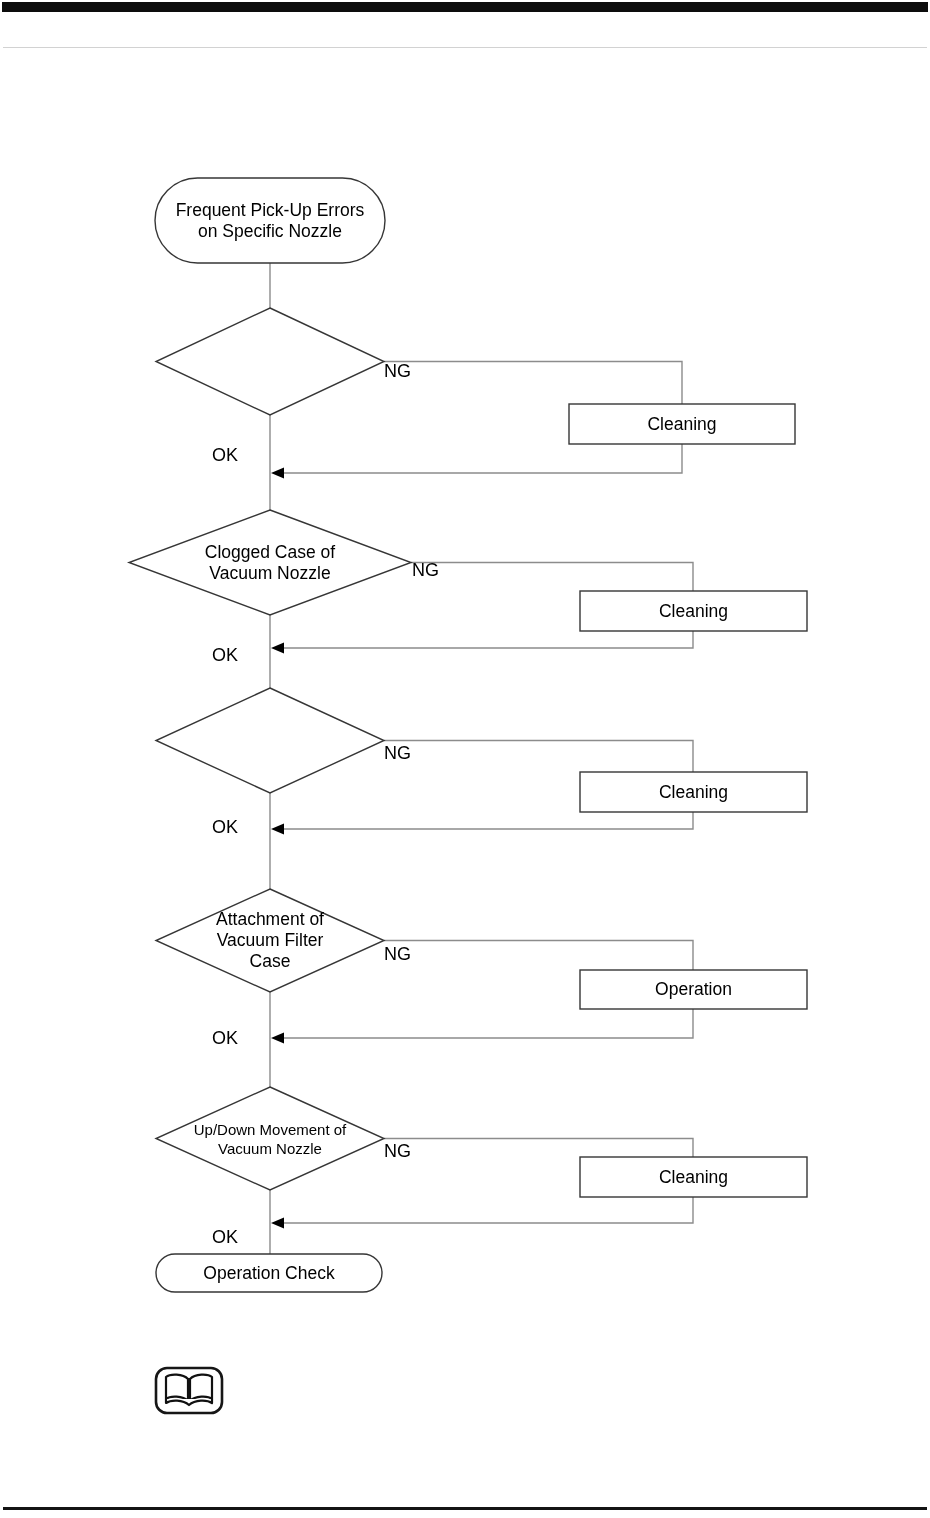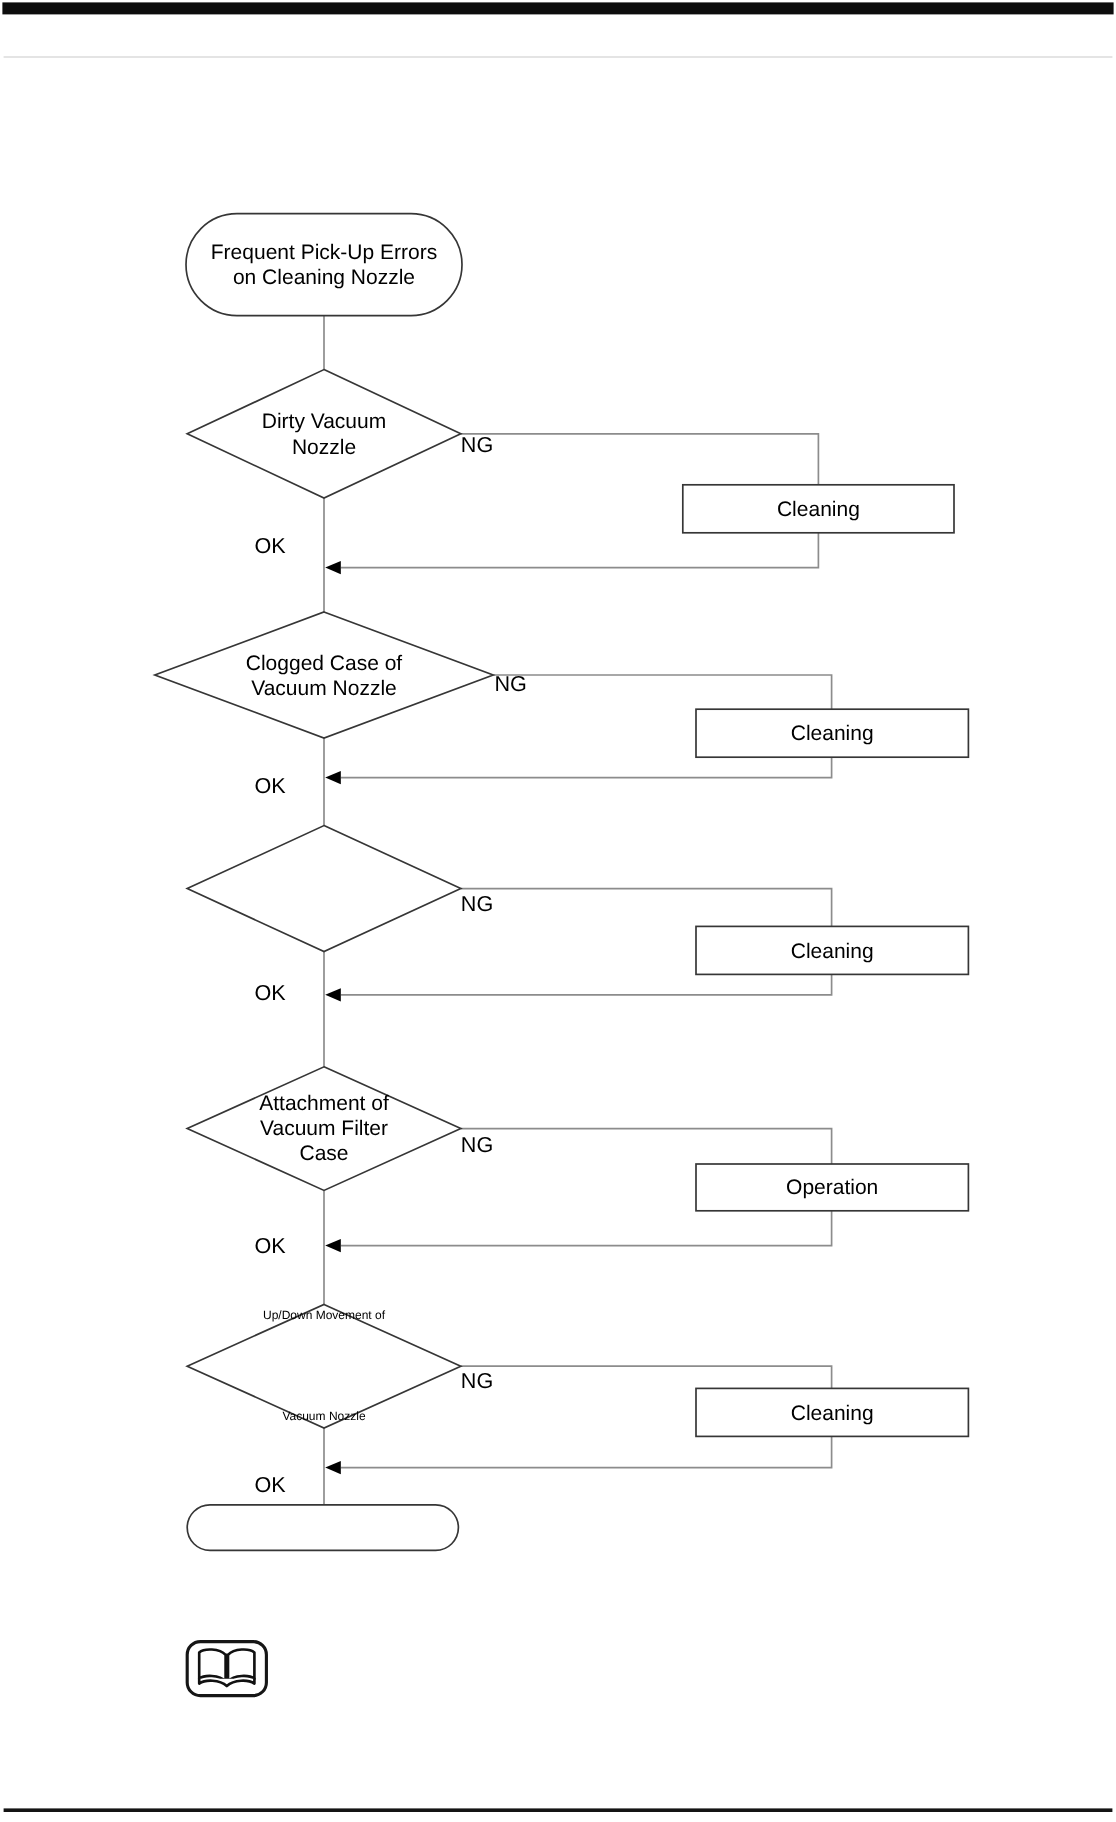--- a/index.html
+++ b/index.html
@@ -30,21 +30,21 @@
   .shape{fill:#ffffff;stroke:var(--shape-outline);stroke-width:1.4;}
   .arrowhead{fill:var(--arrow);stroke:none;}
   .book-frame{fill:#ffffff;stroke:#161616;stroke-width:2.6;}
   .book-glyph{fill:#ffffff;stroke:#111111;stroke-width:2.2;stroke-linejoin:round;stroke-linecap:round;}
 
   .label{
     position:absolute;display:flex;flex-direction:column;
     align-items:center;justify-content:center;text-align:center;
     font-size:17.5px;line-height:21px;white-space:nowrap;color:var(--text);
   }
-  .label.small{font-size:10px;line-height:19px;justify-content:space-between;}
+  .label.small{font-size:15px;line-height:19px;}
   .tag{position:absolute;font-size:18px;line-height:21px;white-space:nowrap;color:var(--text);margin-top:29px;}
 </style>
 </head>
 <body>
 
 <div class="page">
 
   <div class="top-bar"></div>
   <div class="header-rule"></div>
   <div class="footer-rule"></div>
@@ -86,27 +86,23 @@
         <path class="book-glyph" d="M188,1379 C183,1373.5 170,1373.5 166,1377 L166,1399 C170,1395.5 183,1395.5 188,1401 Z"></path>
         <path class="book-glyph" d="M190,1379 C195,1373.5 208,1373.5 212,1377 L212,1399 C208,1395.5 195,1395.5 190,1401 Z"></path>
         <path class="book-glyph" d="M189,1379 V1401"></path>
         <path class="book-glyph" d="M166,1399 L166,1403 C171,1399.5 183,1399.5 189,1405 C195,1399.5 207,1399.5 212,1403 L212,1399"></path>
       </g>
     </g>
   </svg>
 
   <div class="label" style="left:155px;top:178px;width:230px;height:85px;">
     <div>Frequent Pick-Up Errors</div>
-    <div>on Cleaning Nozzle</div>
+    <div>on Specific Nozzle</div>
   </div>
 
-  <div class="label" style="left:156px;top:308px;width:228px;height:107px;">
-    <div>Dirty Vacuum</div>
-    <div>Nozzle</div>
-  </div>
   <div class="tag" style="left:384px;top:332px;">NG</div>
   <div class="tag" style="left:212px;top:416px;">OK</div>
   <div class="label" style="left:569px;top:404px;width:226px;height:40px;">Cleaning</div>
 
   <div class="label" style="left:129px;top:510px;width:282px;height:105px;">
     <div>Clogged Case of</div>
     <div>Vacuum Nozzle</div>
   </div>
   <div class="tag" style="left:412px;top:531px;">NG</div>
   <div class="tag" style="left:212px;top:616px;">OK</div>
@@ -126,14 +122,15 @@
   <div class="label" style="left:580px;top:970px;width:227px;height:39px;">Operation</div>
 
   <div class="label small" style="left:156px;top:1087px;width:228px;height:103px;">
     <div>Up/Down Movement of</div>
     <div>Vacuum Nozzle</div>
   </div>
   <div class="tag" style="left:384px;top:1112px;">NG</div>
   <div class="tag" style="left:212px;top:1198px;">OK</div>
   <div class="label" style="left:580px;top:1157px;width:227px;height:40px;">Cleaning</div>
 
+  <div class="label" style="left:156px;top:1254px;width:226px;height:38px;">Operation Check</div>
 
 </div>
 
 </body></html>

